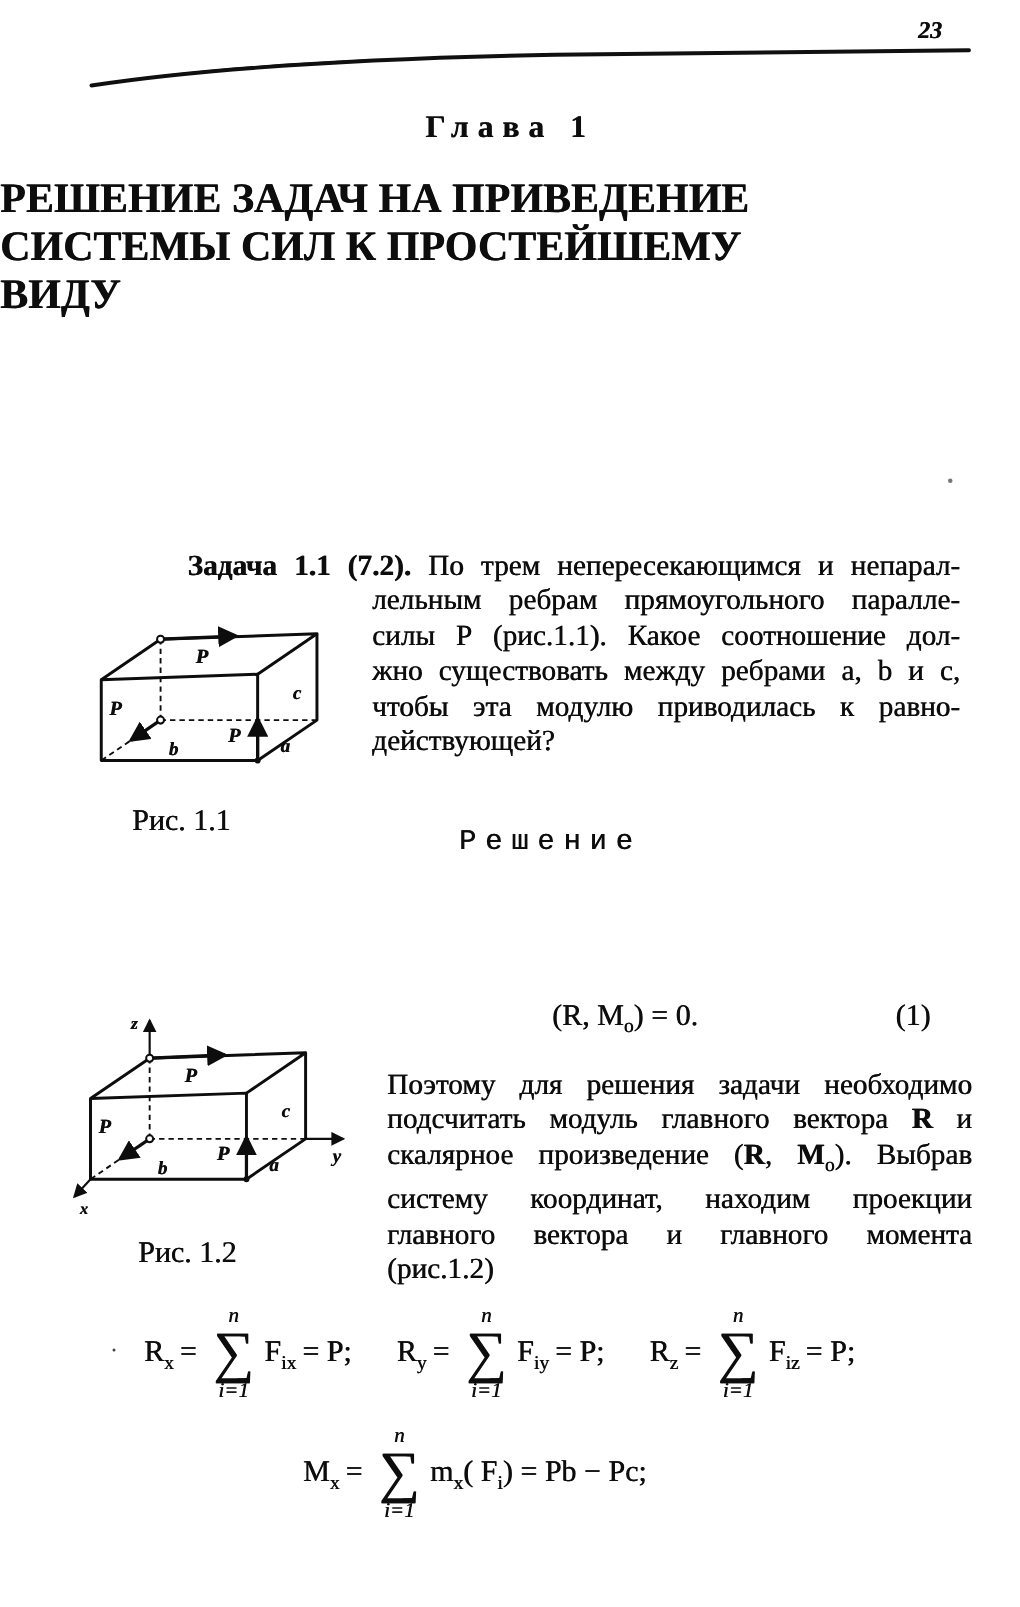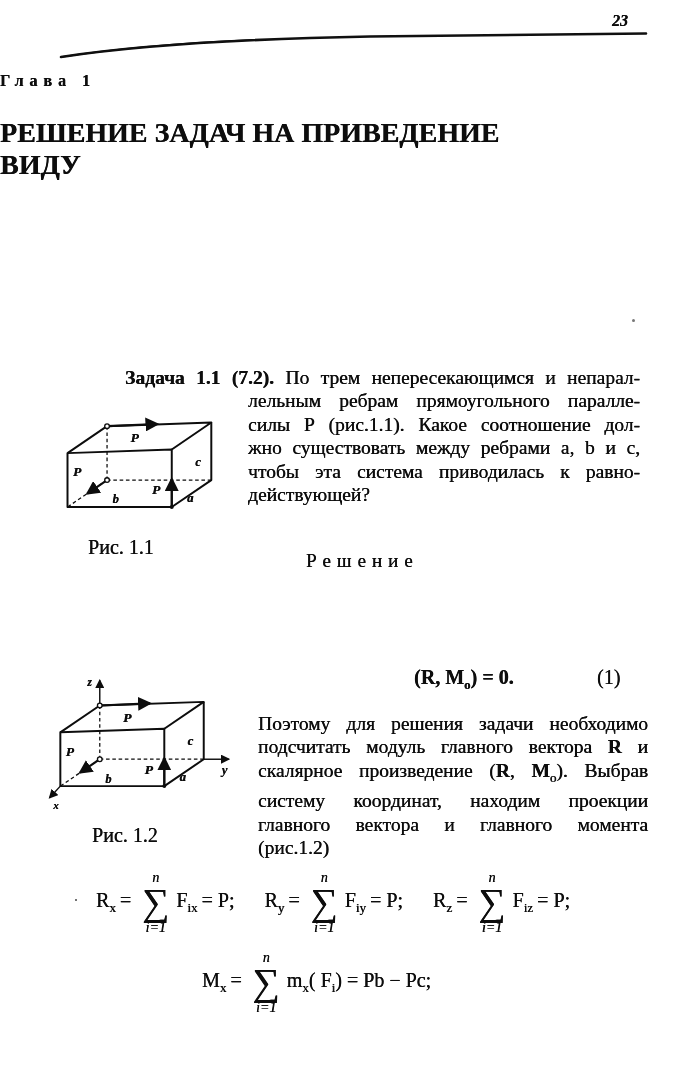--- a/index.html
+++ b/index.html
@@ -2,28 +2,28 @@
 <html><head>
 <meta charset="utf-8">
 <style>
   *{box-sizing:border-box;}
   html,body{margin:0;padding:0;background:#ffffff;}
   .page{position:relative;width:656px;height:1071px;background:#fff;overflow:hidden;
         font-family:"Liberation Serif","DejaVu Serif",serif;color:#0d0d0d;
         text-shadow:0.35px 0 0 currentColor;}
   .abs{position:absolute;}
   .pageno{font-style:italic;font-weight:bold;font-size:16px;}
-  .chapter{width:680px;text-align:left;font-weight:bold;font-size:16px;letter-spacing:6px;}
+  .chapter{width:680px;text-align:center;font-weight:bold;font-size:21px;letter-spacing:6px;}
   .title{width:680px;font-weight:bold;font-size:28px;line-height:32px;}
   .body-txt{font-size:19.5px;line-height:23.4px;}
   .jl{text-align:justify;text-align-last:justify;}
   .b{font-weight:bold;}
-  .sol-head{font-size:19px;letter-spacing:6px;}
+  .sol-head{font-size:19px;letter-spacing:6px;font-family:Liberation Mono, monospace;}
   .caption{font-size:20px;}
-  .eq1{font-size:20px;font-weight:bold;margin-left:46px;}
+  .eq1{font-size:20px;font-weight:normal;}
   .eqnum{font-size:20px;}
   .eqrow{display:flex;align-items:center;font-size:20px;white-space:nowrap;}
   .between{justify-content:space-between;}
   .term{display:inline-block;white-space:nowrap;}
   .sum{display:inline-flex;flex-direction:column;align-items:center;vertical-align:middle;margin:0 7px;line-height:1;}
   .st{font-size:14px;font-style:italic;line-height:1.15;}
   .sg{font-size:38px;line-height:0.88;}
   sub{font-size:13px;}
   .sp{margin:0 4px;}
   .speck{position:absolute;background:#777;border-radius:50%;}
@@ -38,33 +38,34 @@
 
   <svg class="abs" style="left:0;top:0;" width="680" height="70" viewBox="0 0 680 70">
     <path d="M 61 57 C 140 45, 240 39, 370 36.5 C 490 34.5, 590 33.8, 646 33.5" fill="none" stroke="#101010" stroke-width="2.6" stroke-linecap="round"></path>
     <path d="M 61 57 C 120 48, 180 43, 250 40" fill="none" stroke="#101010" stroke-width="1.4" stroke-linecap="round"></path>
   </svg>
 
   <div class="abs chapter" style="top:72px;left:0;">Глава 1</div>
 
   <div class="abs title" style="top:117px;left:0;">
     <div>РЕШЕНИЕ ЗАДАЧ НА ПРИВЕДЕНИЕ</div>
+    <div>СИСТЕМЫ СИЛ К ПРОСТЕЙШЕМУ</div>
     <div>ВИДУ</div>
   </div>
 
   <div class="speck" style="left:632px;top:319px;width:3px;height:3px;"></div>
 
   <div class="abs body-txt" style="left:248px;top:366px;width:392px;">
     <div class="jl" style="margin-left:-123px;width:515px;">
       <span class="b">Задача 1.1 (7.2).</span><span> По трем непересекающимся и непарал-</span>
     </div>
     <div class="jl">лельным ребрам прямоугольного паралле-</div>
     <div class="jl">силы Р (рис.1.1). Какое соотношение дол-</div>
     <div class="jl">жно существовать между ребрами а, b и с,</div>
-    <div class="jl">чтобы эта система приводилась к равно-</div>
+    <div class="jl">чтобы эта модулю приводилась к равно-</div>
     <div>действующей?</div>
   </div>
 
   <svg class="abs" style="left:53px;top:392px;" width="180" height="142" viewBox="0 0 200 158">
     <defs>
       <marker id="ah1" viewBox="0 0 10 10" refX="8.5" refY="5" markerWidth="6.5" markerHeight="6.5" orient="auto-start-reverse">
         <path d="M0,0 L10,5 L0,10 z" fill="#0d0d0d"></path>
       </marker>
     </defs>
     <g stroke="#0d0d0d" stroke-width="2.2" fill="none" stroke-linejoin="round">

